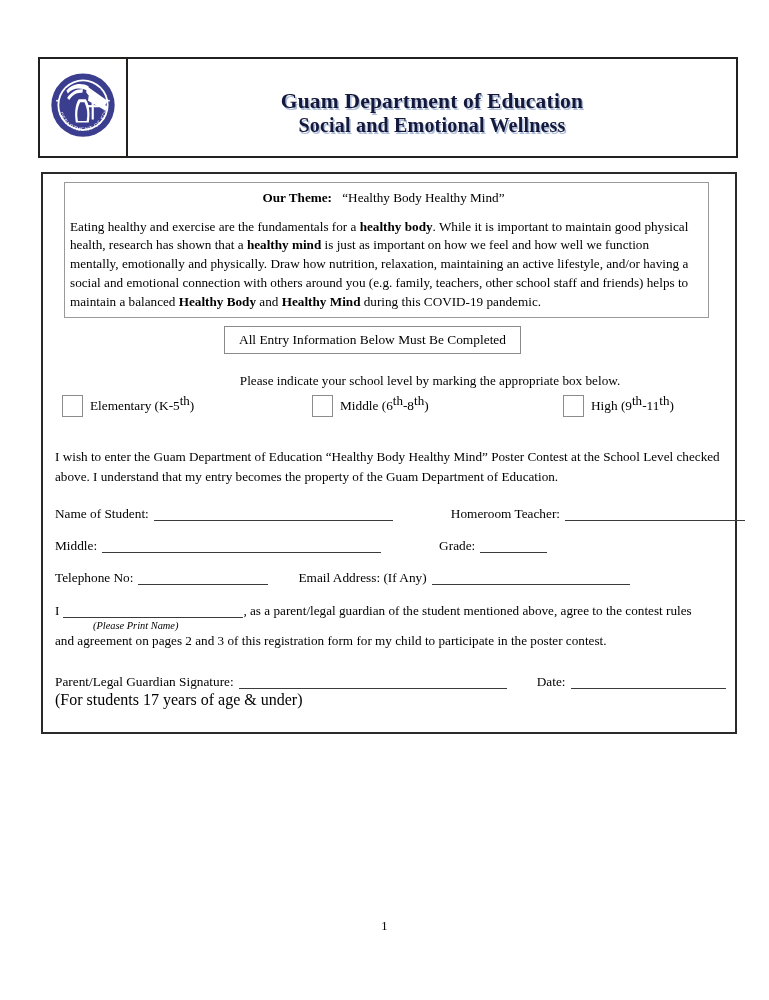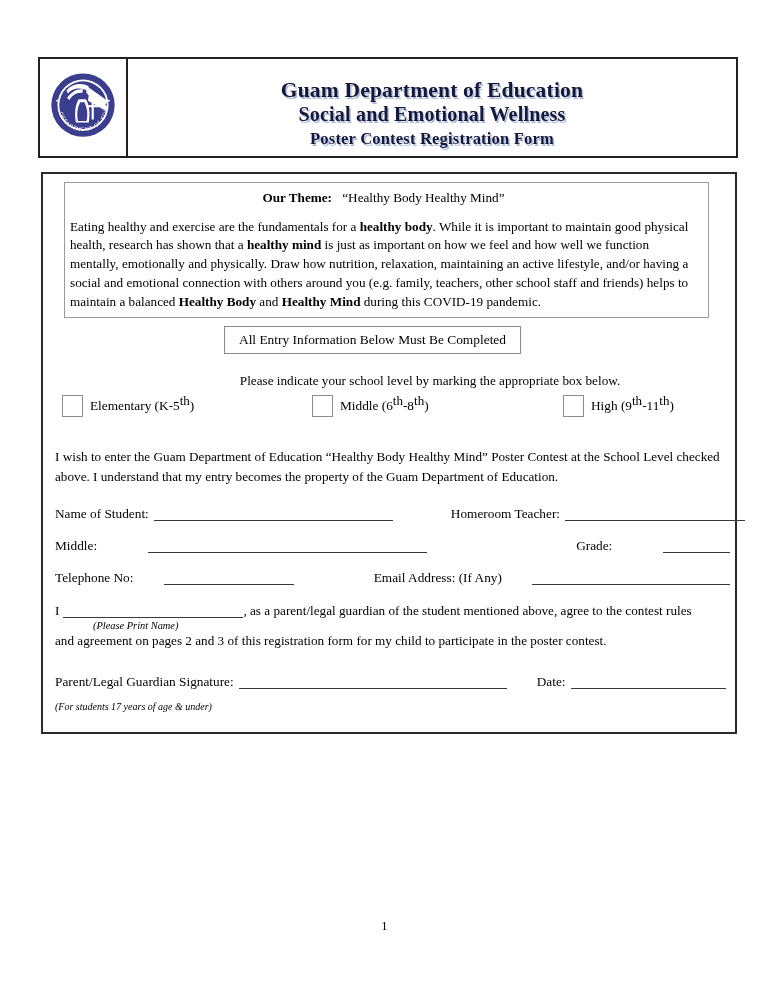--- a/index.html
+++ b/index.html
@@ -174,21 +174,20 @@
     left: 12px;
     top: 324px;
     width: 675px;
   }
   .frow {
     display: flex;
     align-items: flex-end;
     font-size: 13.3px;
     height: 24px;
     white-space: nowrap;
-    justify-content: space-between;
   }
   .frow + .frow { margin-top: 8px; }
   .flabel { flex: 0 0 auto; }
   .rule {
     border-bottom: 1px solid #3a3a3a;
     height: 14px;
     margin: 0 0 1px 5px;
     flex: 0 0 auto;
   }
   .gap-md { width: 30px; flex: 0 0 30px; }
@@ -242,23 +241,22 @@
   }
   .sig-row {
     display: flex;
     align-items: flex-end;
     font-size: 13.3px;
     white-space: nowrap;
   }
   .w-sig  { width: 268px; }
   .w-date { width: 155px; }
   .sig-note {
-    font-style: italic;
-    font-size: 10px;
-    margin-top: 11px;
+    font-size: 16px;
+    margin-top: 1px;
   }
 
   
   .page-num {
     position: absolute;
     left: 0;
     top: 919px;
     width: 769px;
     text-align: center;
     font-size: 12.6px;
@@ -305,21 +303,20 @@
         </text>
 
         <circle cx="14" cy="44" r="1.3" fill="#ffffff"></circle>
         <circle cx="86" cy="44" r="1.3" fill="#ffffff"></circle>
       </svg>
     </div>
 
     <div class="title-cell">
       <div class="ttl ttl-1">Guam Department of Education</div>
       <div class="ttl ttl-2">Social and Emotional Wellness</div>
-      <div class="ttl ttl-3">Poster Contest Registration Form</div>
     </div>
 
   </div>
 
   <div class="main-box">
 
     <div class="theme-box">
       <div class="theme-title">
         <b>Our Theme:</b>
         <span style="display:inline-block;width:7px"></span><span>“Healthy Body Healthy Mind”</span>

